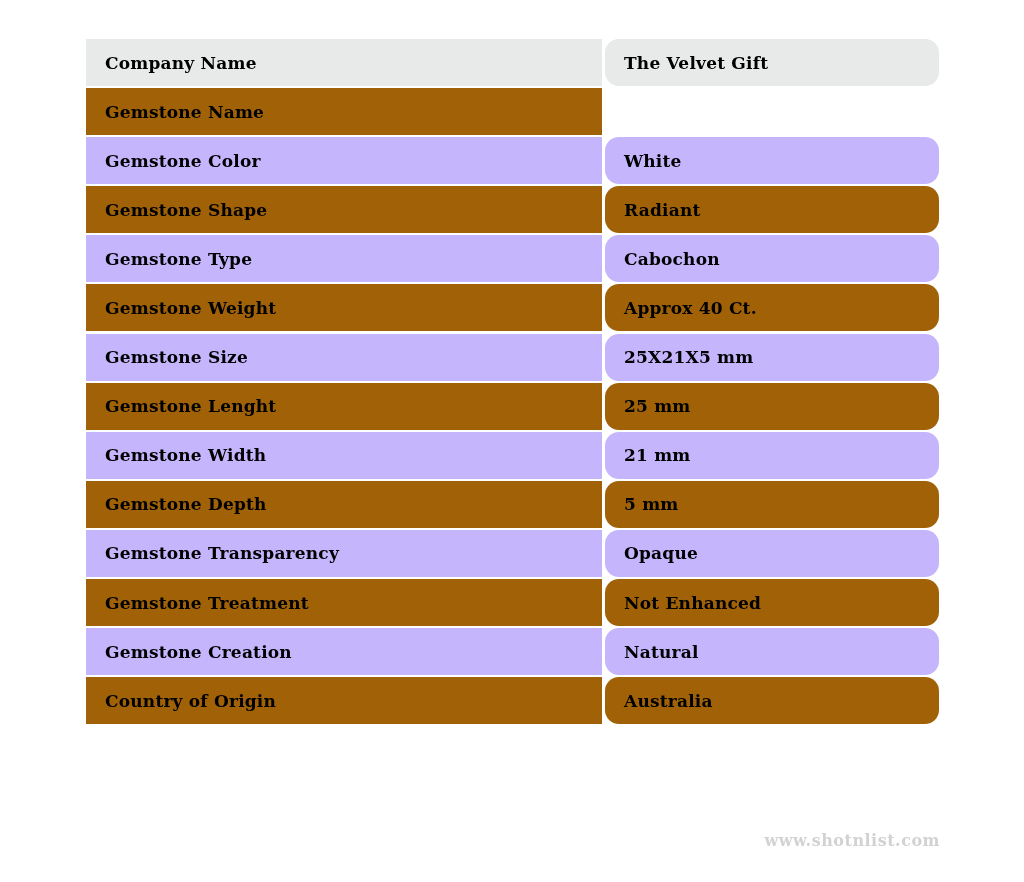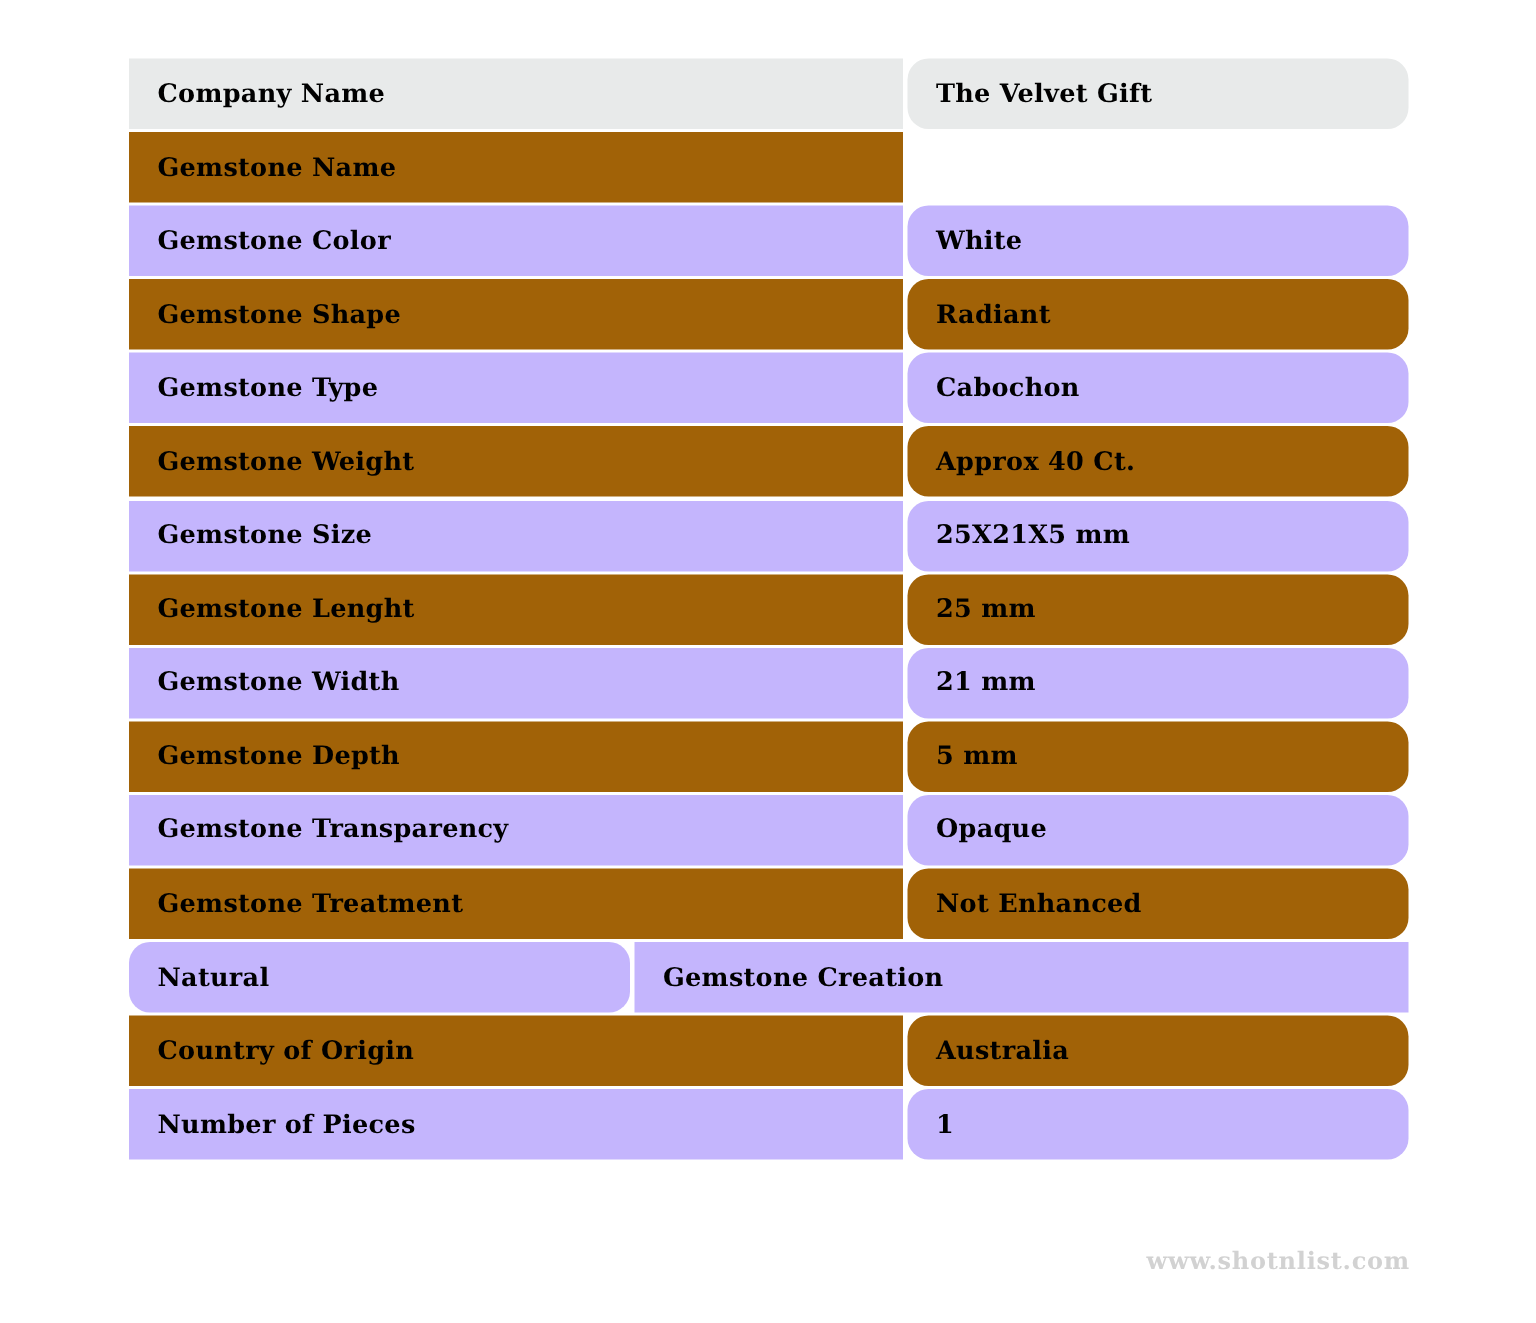--- a/index.html
+++ b/index.html
@@ -96,26 +96,22 @@
     </div>
     <div class="spec-row plain-row">
       <div class="spec-cell label-cell">Gemstone Transparency</div>
       <div class="spec-cell value-cell">Opaque</div>
     </div>
     <div class="spec-row alt-row">
       <div class="spec-cell label-cell">Gemstone Treatment</div>
       <div class="spec-cell value-cell">Not Enhanced</div>
     </div>
     <div class="spec-row plain-row">
+      <div class="spec-cell label-cell">Gemstone Creation</div>
       <div class="spec-cell value-cell">Natural</div>
-      <div class="spec-cell label-cell">Gemstone Creation</div>
     </div>
     <div class="spec-row alt-row">
       <div class="spec-cell label-cell">Country of Origin</div>
       <div class="spec-cell value-cell">Australia</div>
-    </div>
-    <div class="spec-row plain-row">
-      <div class="spec-cell label-cell">Number of Pieces</div>
-      <div class="spec-cell value-cell">1</div>
     </div>
   </div>
 
 <div class="watermark">www.shotnlist.com</div>
 
 </body></html>

